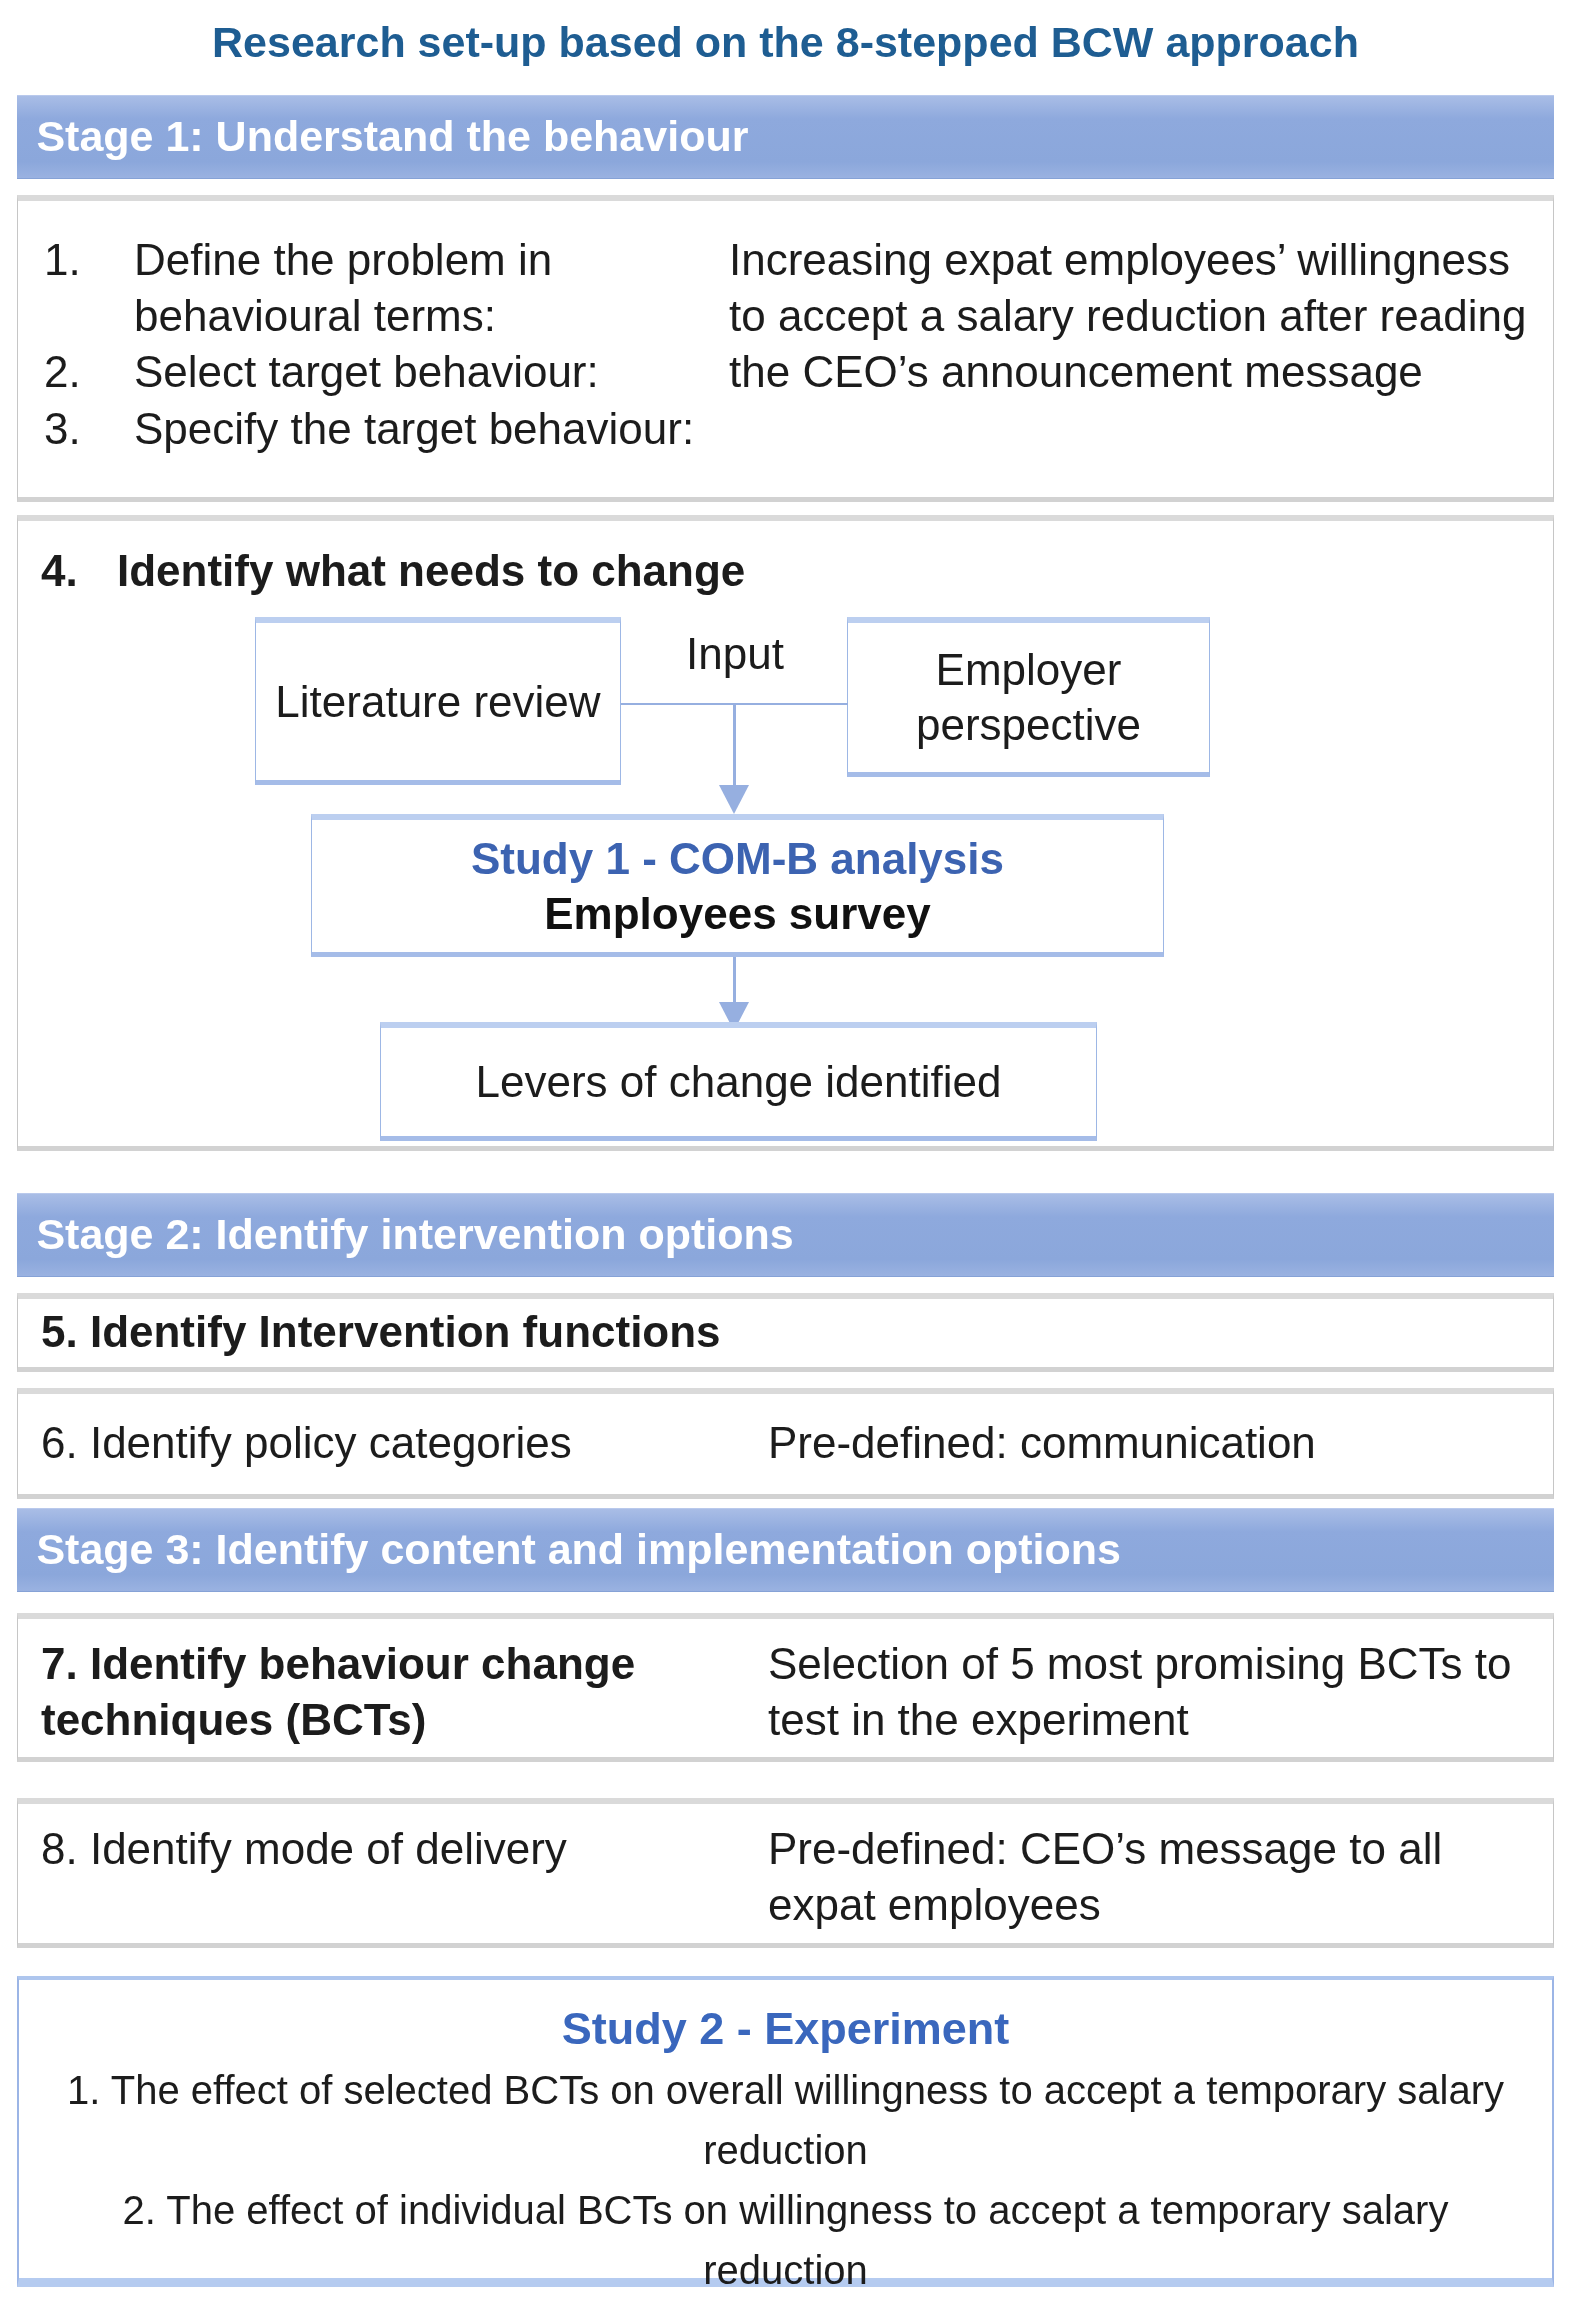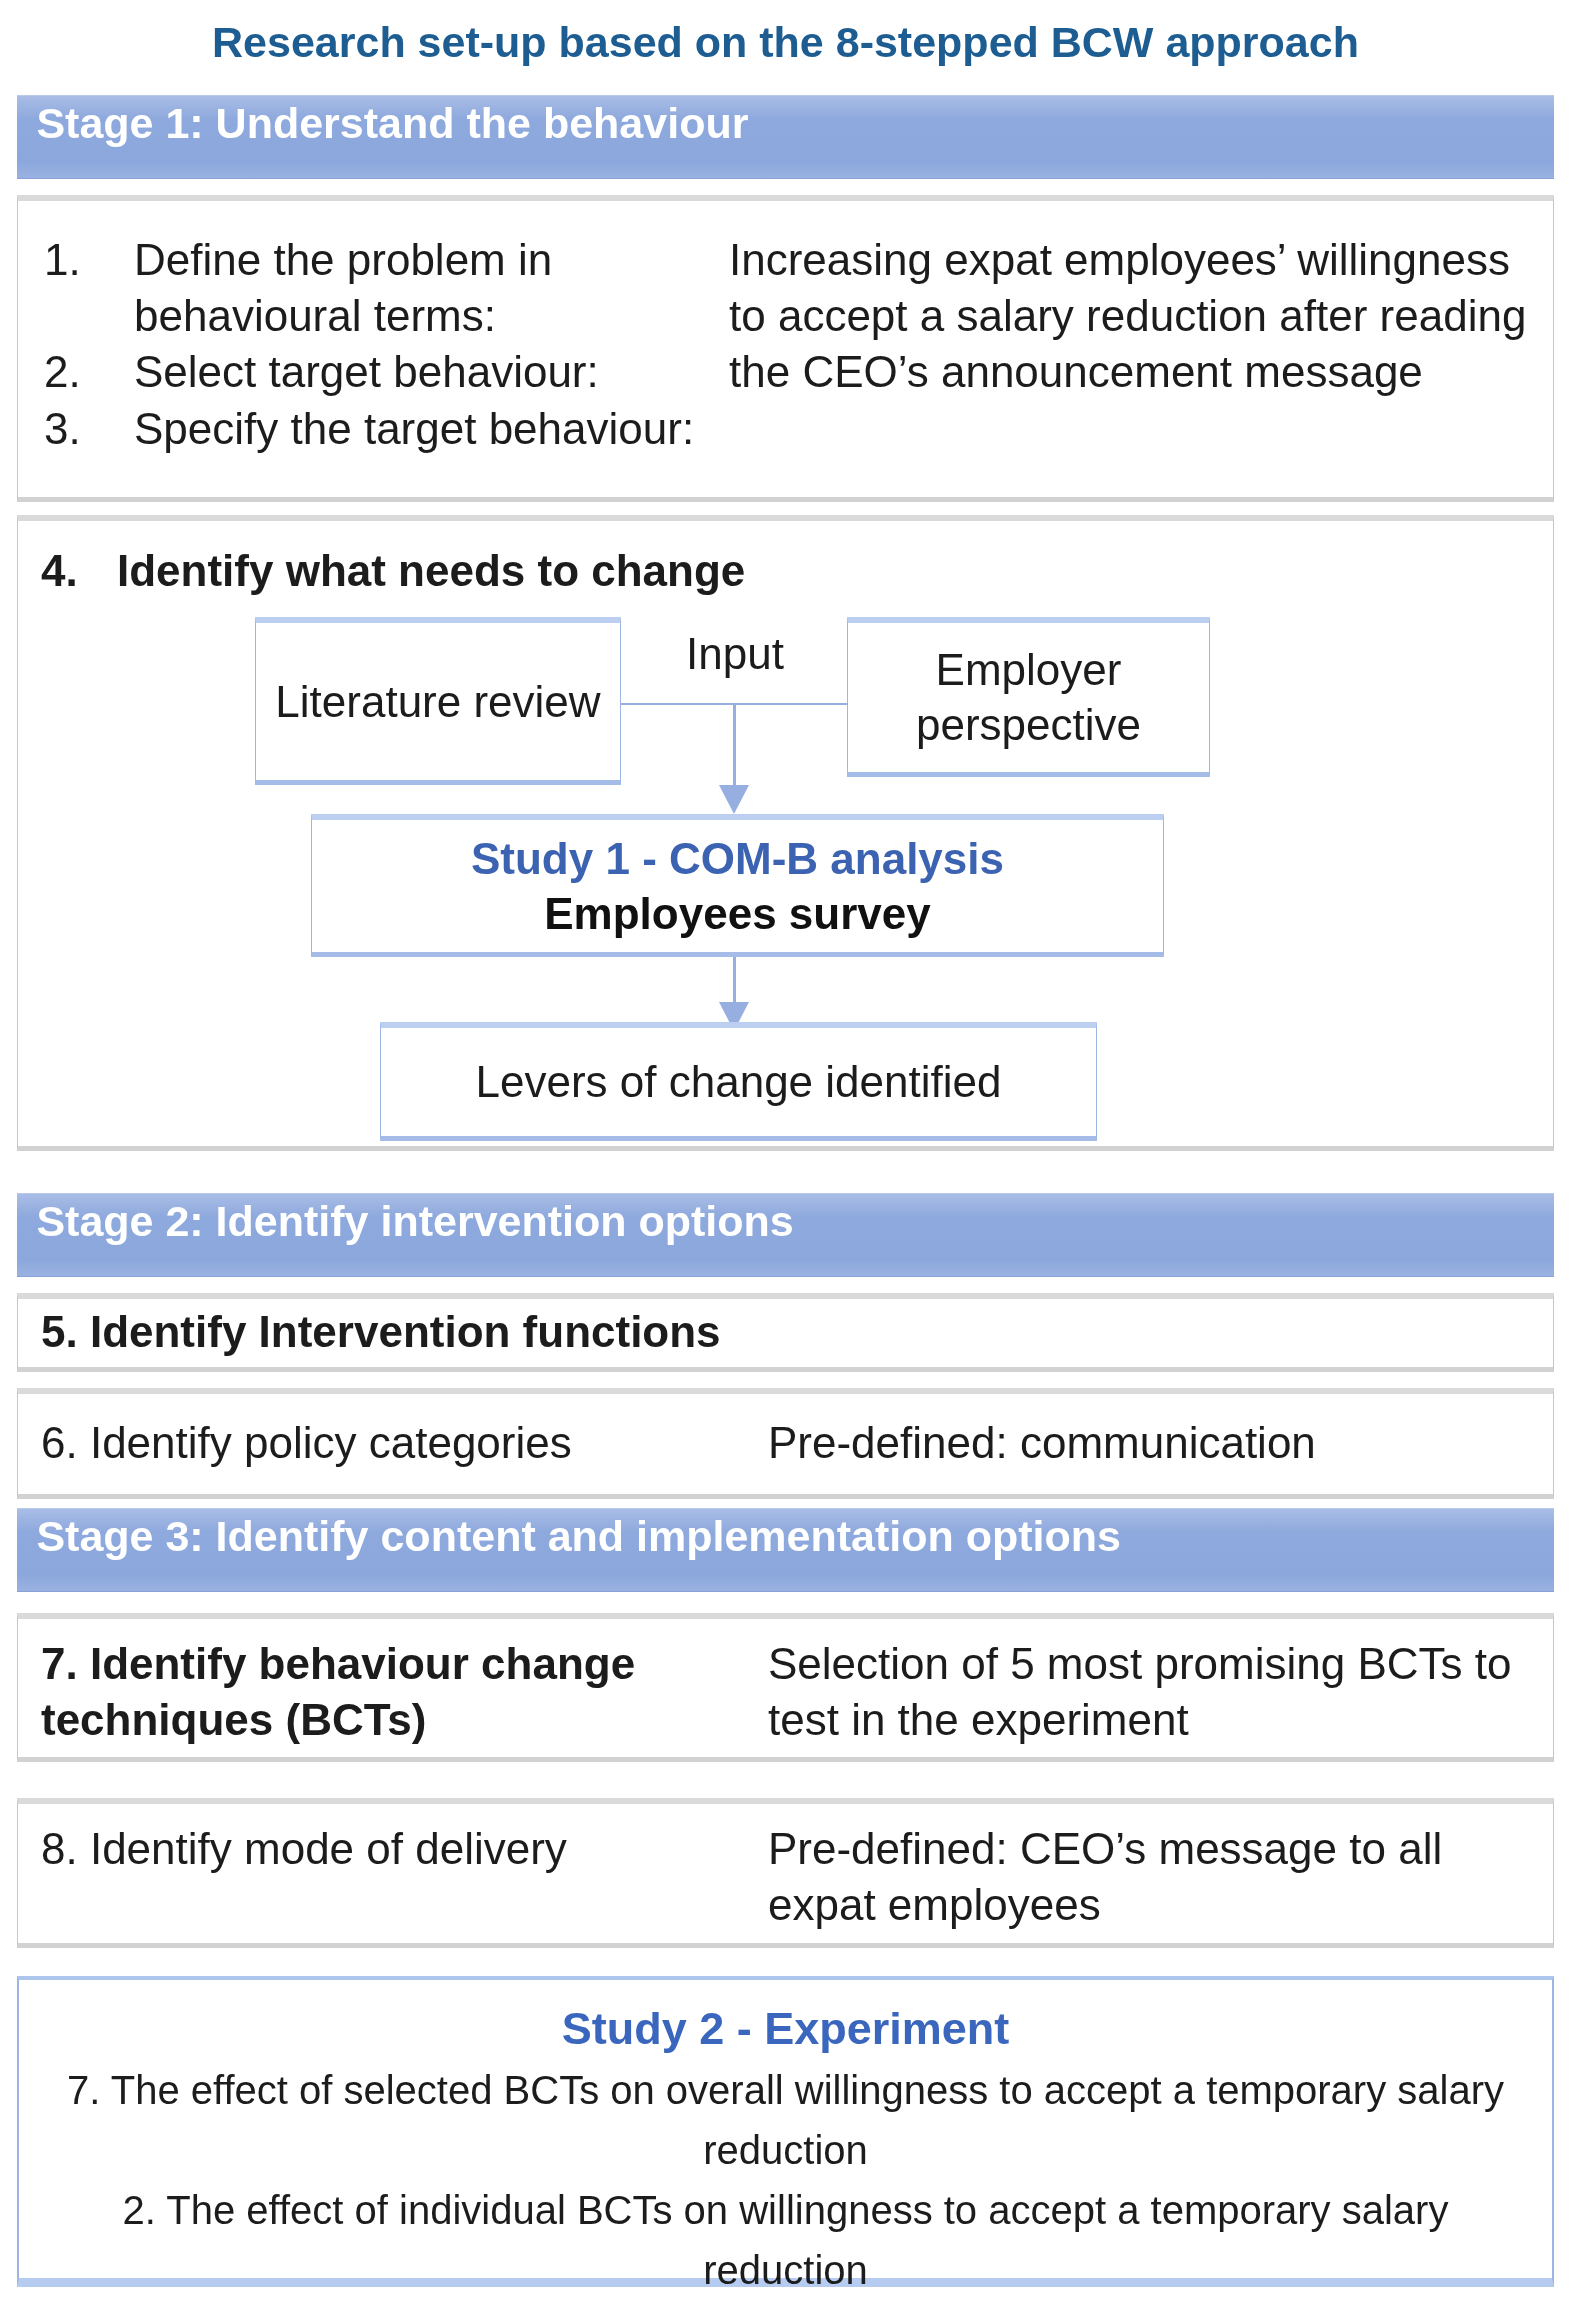--- a/index.html
+++ b/index.html
@@ -15,21 +15,21 @@
   .main-title {
     margin:17px 19.4px 0;
     text-align:center;
     font-size:43px; font-weight:bold; line-height:1.2;
     color:#1e5d92;
   }
 
   .stage-bar {
     margin:0 17px 0 17px;
     height:84px;
-    display:flex; align-items:flex-start;
+    display:flex; align-items:center;
     padding-left:19.4px;
     font-size:43px; font-weight:bold; color:#ffffff;
     background:linear-gradient(180deg,#a9bde6 0%,#8ea9dd 28%,#8ba7db 80%,#9ab2e1 100%);
     border-top:1.9px solid #b9c9ec;
     border-bottom:1.9px solid #86a2d6;
   }
   .stage-bar.s1 { margin-top:26px; }
   .stage-bar.s2 { margin-top:42px; }
   .stage-bar.s3 { margin-top:9px; }
 
@@ -198,18 +198,18 @@
     <div class="col-right">Selection of 5 most promising BCTs to test in the experiment</div>
   </div>
 
   <div class="wbox two-col box-step8">
     <div class="col-left">8. Identify mode of delivery</div>
     <div class="col-right">Pre-defined: CEO’s message to all expat employees</div>
   </div>
 
   <div class="study2-box">
     <div class="study2-title">Study 2 - Experiment</div>
-    <div>7. The effect of selected BCTs on overall willingness to accept a temporary salary reduction</div>
+    <div>1. The effect of selected BCTs on overall willingness to accept a temporary salary reduction</div>
     <div>2. The effect of individual BCTs on willingness to accept a temporary salary reduction</div>
   </div>
 
 </div>
 
 
 </body></html>

